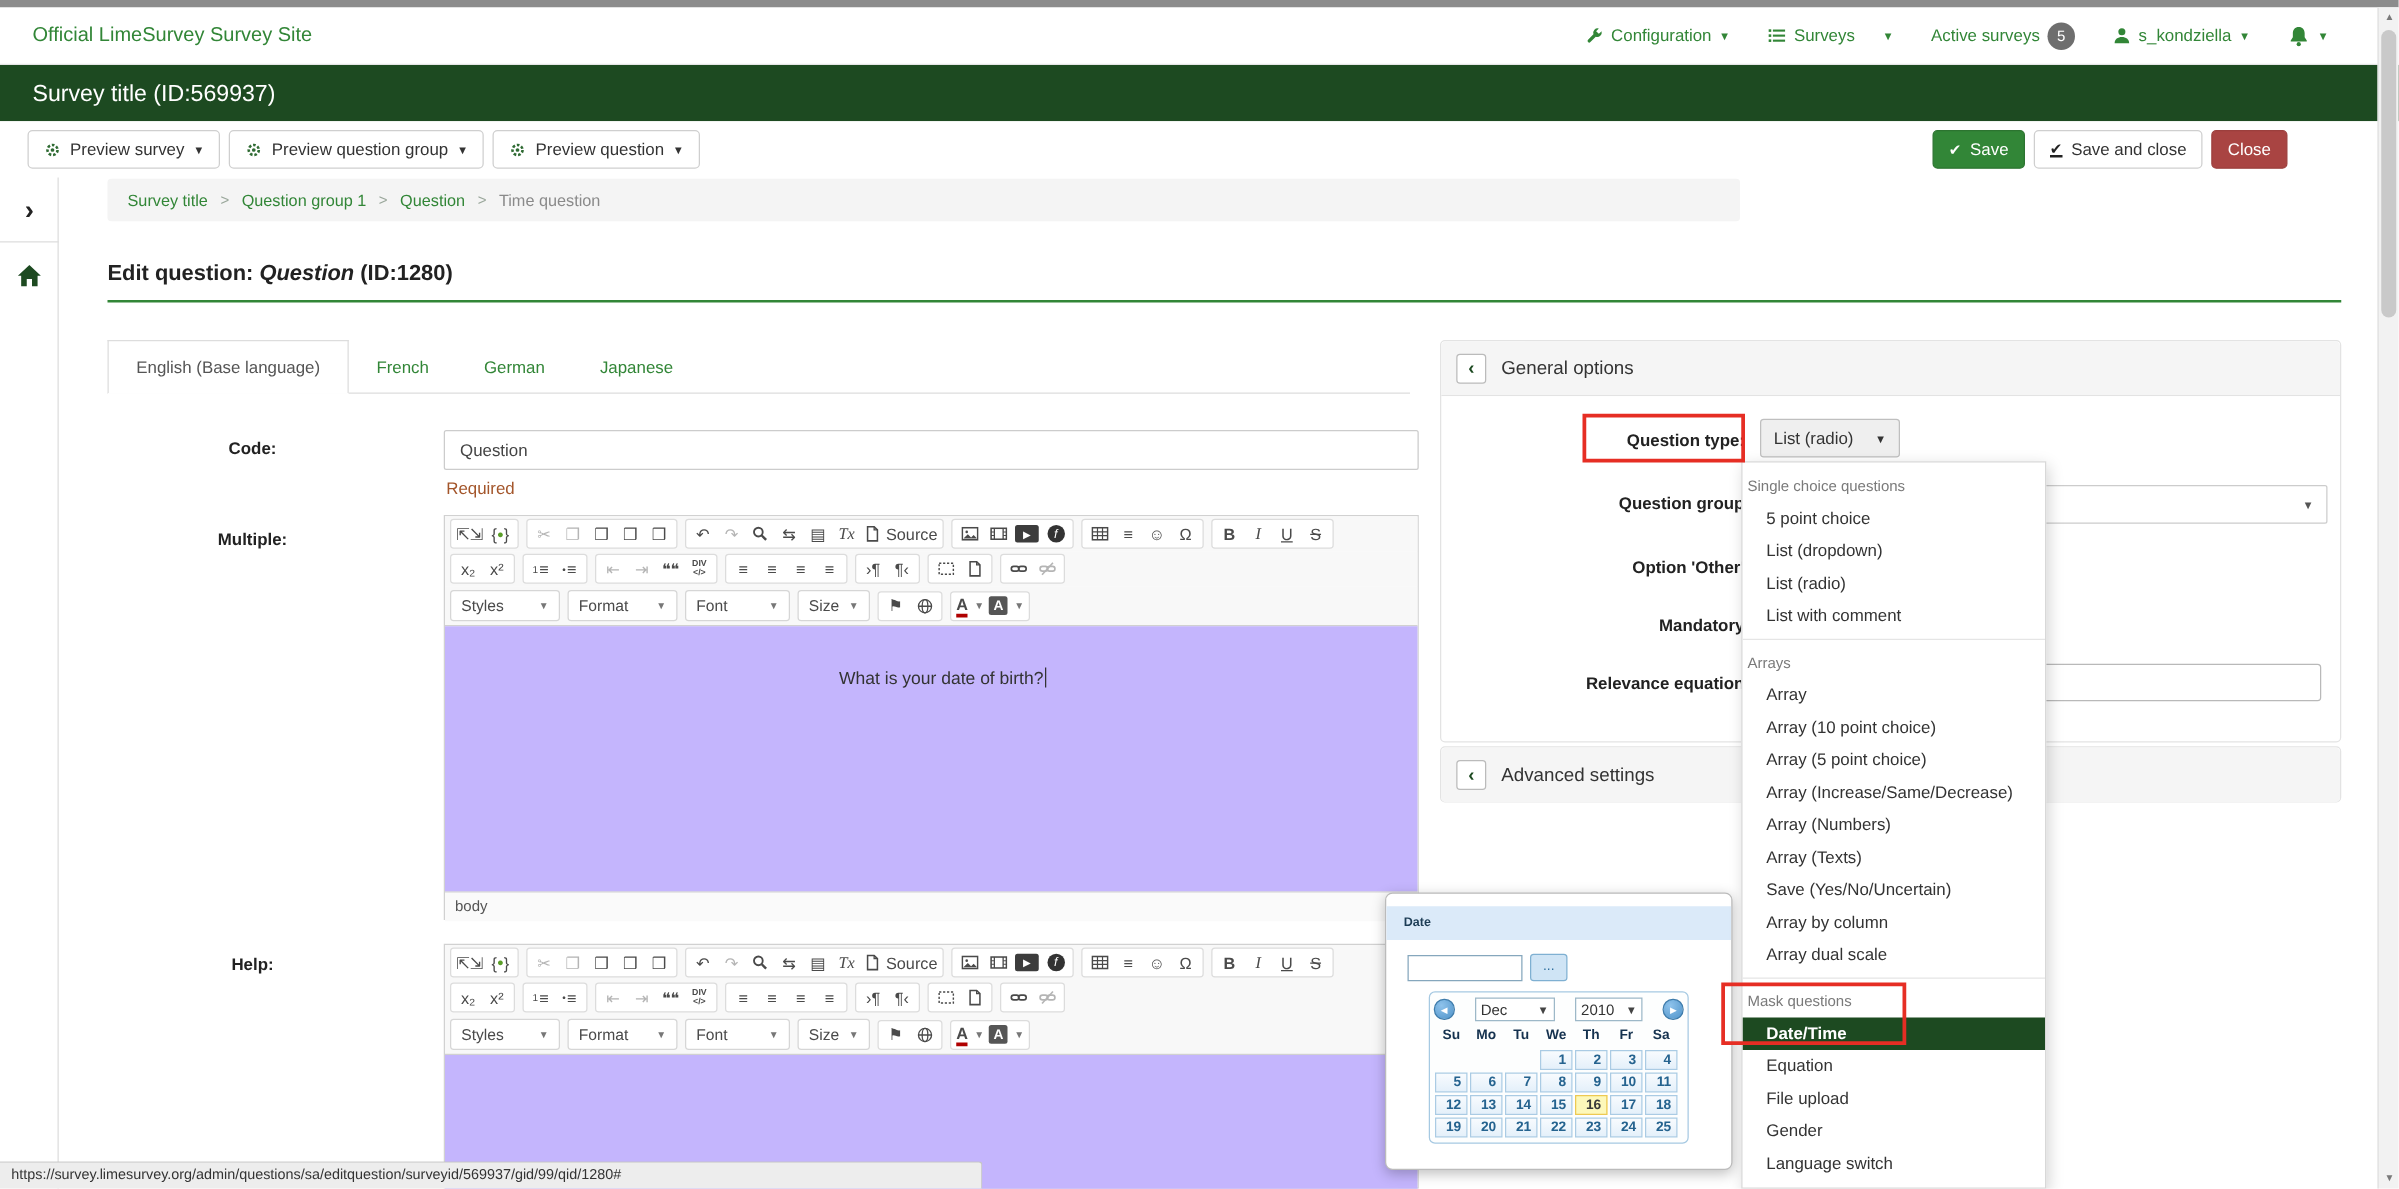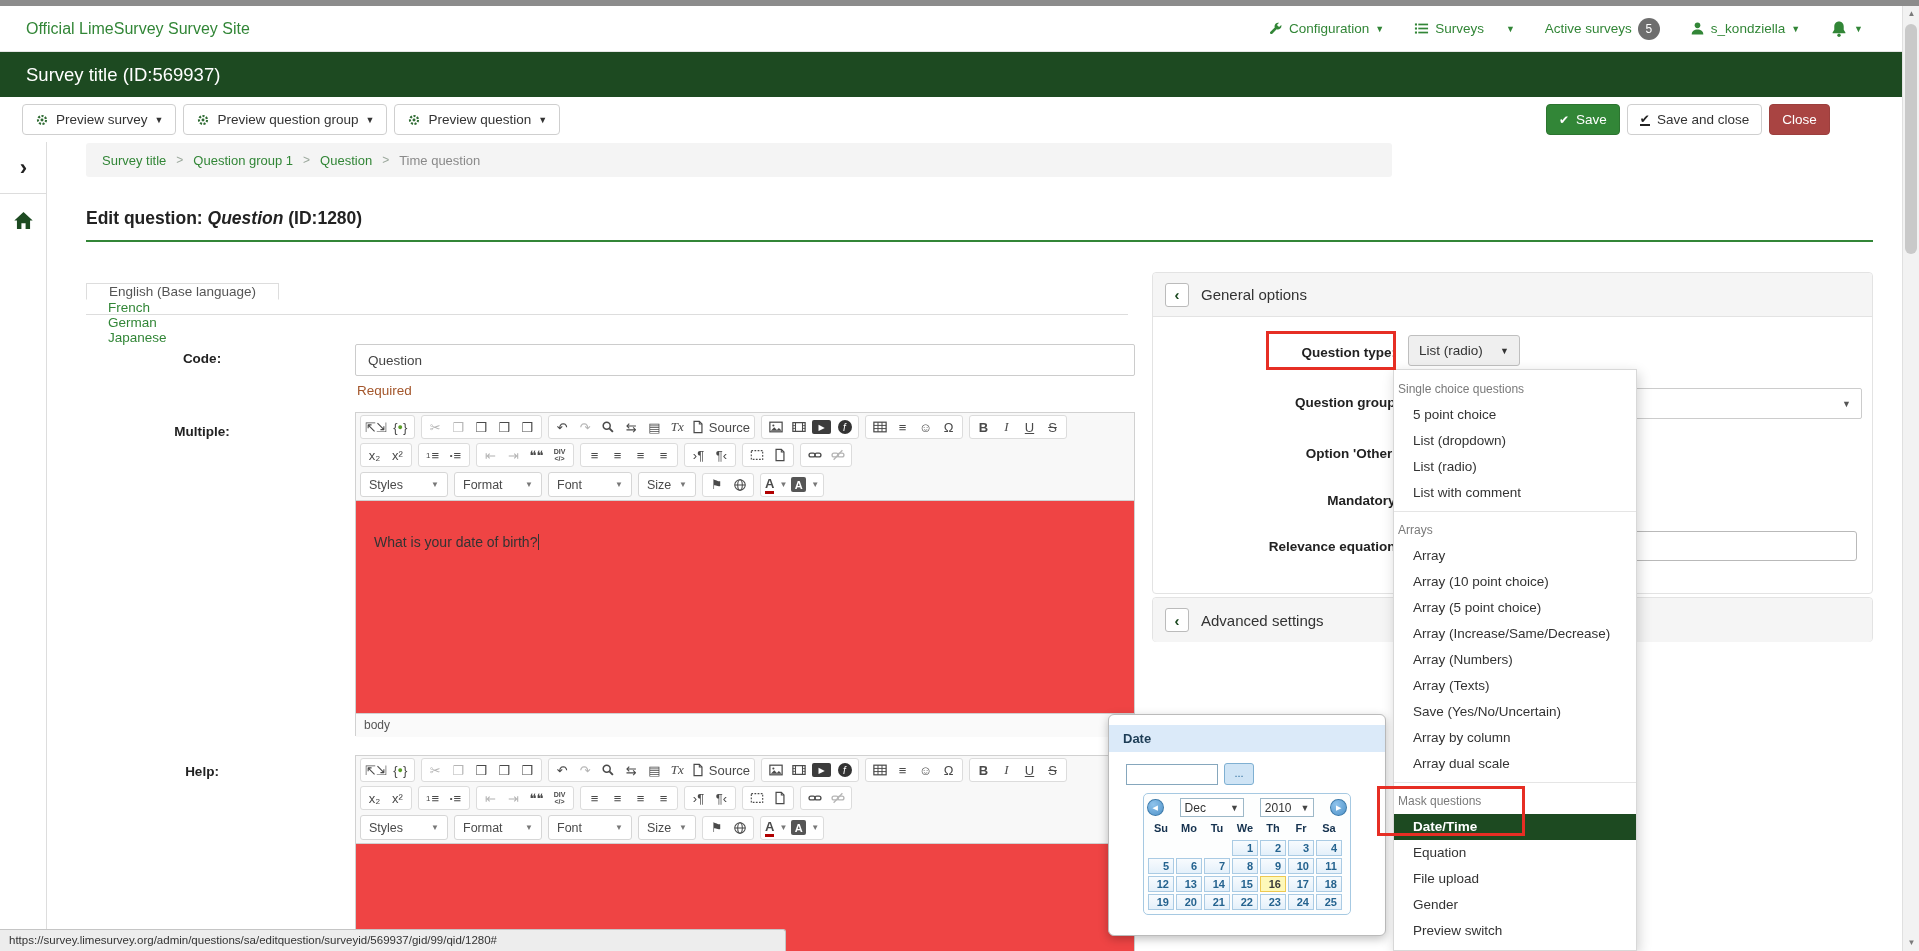--- a/index.html
+++ b/index.html
@@ -51,21 +51,21 @@
   .bc-sep { color:#9aa79b; font-size:12px; }
   .bc-last { color:#8a8a8a; }
 
   
   #page-title { left:86px; top:208px; font-size:17.5px; font-weight:bold; color:#222; }
   #page-title .qit { font-style:italic; }
   #title-rule { left:86px; top:240px; width:1787px; border-top:2px solid #328637; }
 
   
   #tabs-rule { left:86px; top:314px; width:1042px; border-top:1px solid #ddd; z-index:1; }
-  #tabs { left:86px; top:283px; height:43px; display:flex; z-index:2;flex-direction:column; }
+  #tabs { left:86px; top:272px; height:43px; display:flex; z-index:2; }
   .tab { padding:0 22px; font-size:13.5px; display:flex; align-items:center; cursor:pointer; }
   .tab.active { border:1px solid #ddd; border-bottom:1px solid #fff; background:#fff; color:#555; }
   .tab.link { color:#328637; }
 
   
   .flabel { position:absolute; left:86px; width:232px; text-align:center;
     font-weight:bold; font-size:13.5px; color:#222; }
   #code-input { left:355px; top:344px; width:780px; height:32px; border:1px solid #ccc;
     border-radius:2px; font-size:13.5px; color:#444; padding-left:12px;
     font-family:"Liberation Sans", sans-serif; }
@@ -96,21 +96,21 @@
   .tb-div { flex-direction:column; font-size:7px; line-height:7px; font-weight:bold; }
   .tb-tpl .dot { color:#5a9e28; font-size:9px; }
   .mini { font-size:8px; margin-right:1px; }
   .tb-sel { display:inline-flex; align-items:center; justify-content:space-between;
     border:1px solid #d6d6d6; border-radius:3px; background:#fff; height:25px;
     font-size:12.5px; color:#4a4a4a; padding:0 8px; cursor:pointer; }
   .tb-caret { font-size:8px; color:#777; margin-left:5px; }
   .colbar-a { border-bottom:3px solid #b00000; font-weight:bold; }
   .colbar-bg { background:#555; color:#fff; font-weight:bold; border-radius:2px;
     width:15px; height:15px; font-size:11px; display:inline-flex; align-items:center; justify-content:center; }
-  .ed-content { position:relative; background:#ef4444; font-size:14px; color:#333; }
+  .ed-content { position:relative; background:#c4b5fd; font-size:14px; color:#333;text-align:center; }
   #q-content { height:212px; padding:33px 0 0 18px; }
   #h-content { height:108px; }
   .ed-caret { border-left:1px solid #333; margin-left:1px; }
   .ed-bodybar { height:24px; border-top:1px solid #d1d1d1; background:#fafafa;
     font-size:12px; color:#555; line-height:23px; padding-left:8px; }
 
   
   .panel { position:absolute; left:1152px; width:721px; border:1px solid #e3e3e3;
     border-radius:4px; background:#fff; }
   .panel-head { height:44px; background:#f5f5f5; border-bottom:1px solid #e3e3e3;
@@ -143,21 +143,21 @@
   .tm-header { height:26px; line-height:26px; padding-left:4px; font-size:12px; color:#7a7a7a; }
   .tm-item { height:26px; line-height:26px; padding-left:19px; font-size:13.5px; color:#333; cursor:pointer; }
   .tm-item.sel { background:#1d4a21; color:#fff; font-weight:bold; }
   .tm-div { border-top:1px solid #e5e5e5; margin:5px 0; }
 
   
   #date-popup { position:absolute; left:1108px; top:714px; width:278px; height:222px;
     background:#fff; border:1px solid #bbb; border-radius:6px; z-index:40;
     box-shadow:0 3px 10px rgba(0,0,0,.25); padding-top:10px; overflow:hidden; }
   #dp-title { height:27px; background:#dbeaf9; color:#1d3d56; font-weight:bold;
-    font-size:13px; line-height:27px; padding-left:14px; }
+    font-size:10px; line-height:27px; padding-left:14px; }
   #dp-inputrow { margin:11px 0 0 17px; display:flex; align-items:center; gap:6px; }
   #dp-input { width:92px; height:21px; border:1px solid #86a7bd; }
   #dp-ellipsis { width:30px; height:22px; background:#cfe4f5; border:1px solid #7fb0d2;
     border-radius:3px; color:#2e6e9e; font-size:11px; text-align:center; line-height:19px; cursor:pointer; }
   #dp-cal { width:208px; margin:8px auto 0; border:1px solid #a6c9e2; border-radius:5px;
     padding:4px 3px 3px; background:#fdfefe; }
   #dp-head { display:flex; align-items:center; justify-content:center; gap:16px; }
   .dp-nav { width:17px; height:17px; border-radius:50%; border:1px solid #3f7cab;
     background:radial-gradient(circle at 35% 30%, #8fc3ec, #4f93c9); color:#fff; font-size:7px;
     display:inline-flex; align-items:center; justify-content:center; cursor:pointer; }
@@ -723,21 +723,21 @@
     <div class="tm-item">Array (Texts)</div>
     <div class="tm-item">Save (Yes/No/Uncertain)</div>
     <div class="tm-item">Array by column</div>
     <div class="tm-item">Array dual scale</div>
     <div class="tm-div"></div>
     <div class="tm-header">Mask questions</div>
     <div class="tm-item sel">Date/Time</div>
     <div class="tm-item">Equation</div>
     <div class="tm-item">File upload</div>
     <div class="tm-item">Gender</div>
-    <div class="tm-item">Preview switch</div>
+    <div class="tm-item">Language switch</div>
     <div class="tm-item">Multiple numerical input</div>
   </div>
 <div id="redbox-mask" class="redbox"></div>
 
 <div id="date-popup">
   <div id="dp-title">Date</div>
   <div id="dp-inputrow">
     <input id="dp-input" style="">
     <div id="dp-ellipsis">...</div>
   </div>

